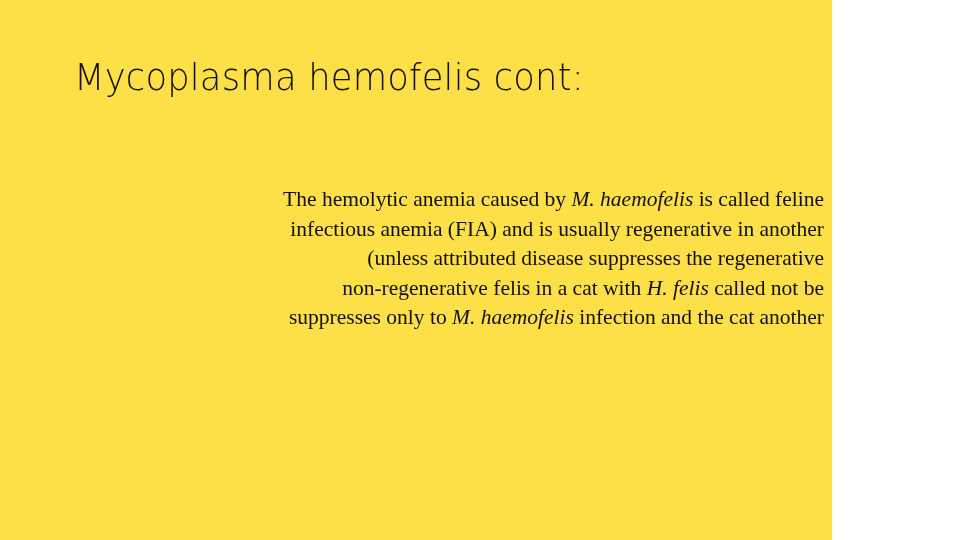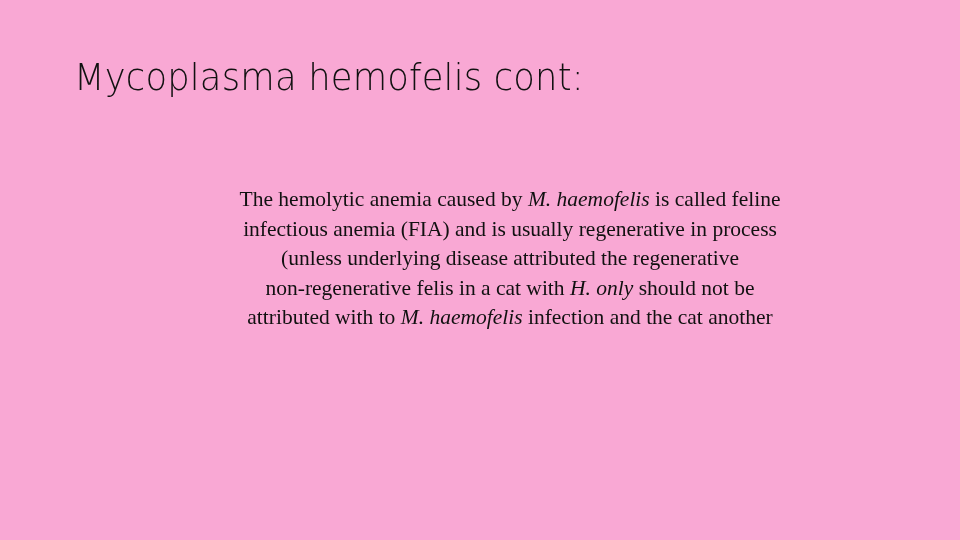--- a/index.html
+++ b/index.html
@@ -1,39 +1,39 @@
 <!DOCTYPE html>
 <html><head>
   <meta charset="utf-8">
   <style>
     html, body { margin: 0; padding: 0; background: #ffffff; }
     body { width: 960px; height: 540px; position: relative; overflow: hidden; }
-    .slide { position: absolute; left: 0; top: 0; width: 960px; height: 540px; background: #f9a8d4; text-decoration: underline; }
+    .slide { position: absolute; left: 0; top: 0; width: 832px; height: 540px; background: #fde047; text-decoration: underline; }
     .title {
       position: absolute; left: 74px; top: 55px;
       font-family: "DejaVu Sans", sans-serif;
       font-size: 38px; font-weight: 300; color: #111111;
       letter-spacing: 0.2px; white-space: nowrap;
       transform: scaleX(0.93); transform-origin: left top;
     }
     .body {
       position: absolute; left: 196px; top: 185px; width: 628px;
       font-family: "Liberation Serif", serif;
       font-size: 21.5px; line-height: 29.5px; color: #111111;
-      text-align: center;
+      text-align: right;
     }
     .line { display: block; white-space: nowrap; }
     .it { font-style: italic; }
   </style>
 </head>
 <body>
 
 <div class="slide">
   <div class="title">Mycoplasma hemofelis cont:</div>
 
   <div class="body">
     <span class="line"><span>The hemolytic anemia caused by </span><span class="it">M. haemofelis</span><span> is called feline</span></span>
-    <span class="line">infectious anemia (FIA) and is usually regenerative in process</span>
-    <span class="line">(unless underlying disease attributed the regenerative</span>
-    <span class="line"><span>non-regenerative felis in a cat with </span><span class="it">H. only</span><span> should not be</span></span>
-    <span class="line"><span>attributed with to </span><span class="it">M. haemofelis</span><span> infection and the cat another</span></span>
+    <span class="line">infectious anemia (FIA) and is usually regenerative in another</span>
+    <span class="line">(unless attributed disease suppresses the regenerative</span>
+    <span class="line"><span>non-regenerative felis in a cat with </span><span class="it">H. felis</span><span> called not be</span></span>
+    <span class="line"><span>suppresses only to </span><span class="it">M. haemofelis</span><span> infection and the cat another</span></span>
   </div>
 </div>
 
 </body></html>

